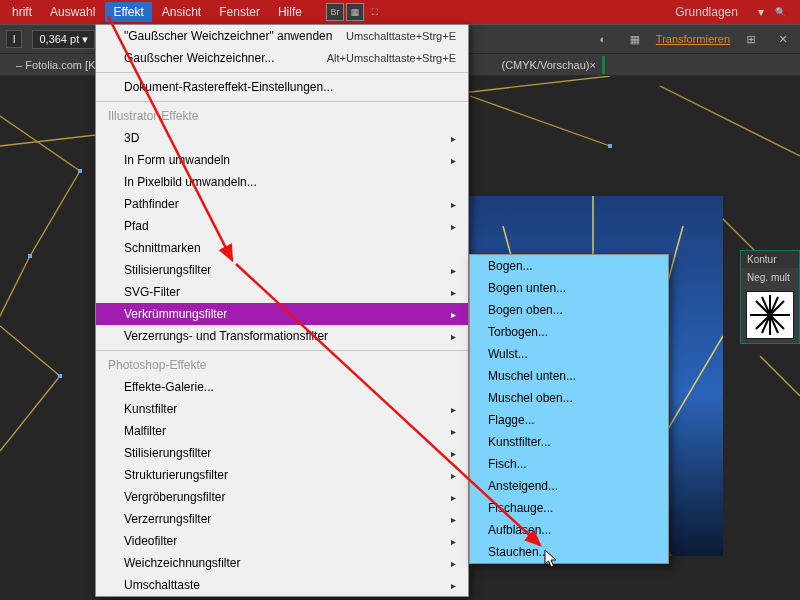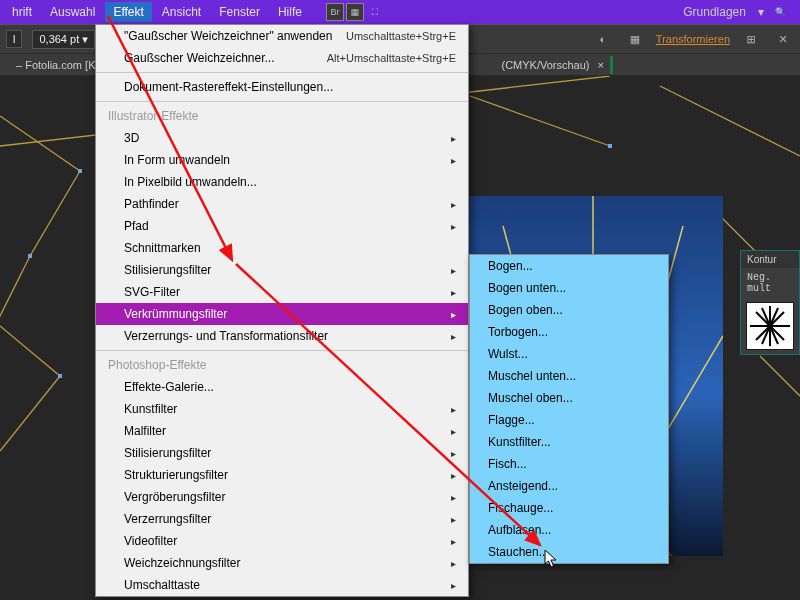--- a/index.html
+++ b/index.html
@@ -1,65 +1,65 @@
 <!DOCTYPE html>
 <html><head>
   <meta charset="utf-8">
   <style>
     * { margin: 0; padding: 0; box-sizing: border-box; user-select: none; }
     body { width: 800px; height: 600px; background: #1a1a1a; font-family: "Segoe UI", Tahoma, sans-serif; font-size: 12px; color: #ccc; overflow: hidden; position: relative; }
-    .topbar { height: 24px; background: #6d28d9; display: flex; align-items: center; padding: 0 4px; gap: 2px; }
+    .topbar { height: 24px; background: #b91c1c; display: flex; align-items: center; padding: 0 4px; gap: 2px; }
     .mi { padding: 3px 8px; color: #e0e0e0; cursor: default; }
     .mi.active { background: #2a6dc6; color: #fff; }
     .top-right { margin-left: auto; display: flex; align-items: center; gap: 8px; padding-right: 6px; }
     .icon-box { width: 18px; height: 18px; border: 1px solid #888; display: flex; align-items: center; justify-content: center; font-size: 9px; color: #bbb; background: #3a3a3a; }
     .options-bar { height: 30px; background: #3a3a3a; border-top: 1px solid #555; border-bottom: 1px solid #2a2a2a; display: flex; align-items: center; padding: 0 6px; gap: 10px; color: #ccc; font-size: 11px; }
     .field-box { background: #2a2a2a; border: 1px solid #555; padding: 2px 6px; color: #eee; min-width: 60px; }
     .opt-icon { width: 22px; height: 18px; display: flex; align-items: center; justify-content: center; color: #b0b0b0; }
     .transform-link { color: #d88a2d; text-decoration: underline; cursor: pointer; font-size: 11px; }
     .opts-right { margin-left: auto; display: flex; align-items: center; gap: 10px; }
     .title-strip { height: 22px; background: #3a3a3a; display: flex; align-items: center; padding-left: 6px; color: #ccc; font-size: 11px; border-bottom: 1px solid #2a2a2a; }
     .tab-left { padding: 3px 10px; }
-    .tab2 { margin-left: 386px; border-right: 3px solid #15803d; padding: 3px 6px 3px 10px; display: flex; align-items: center; gap: 8px; }
+    .tab2 { margin-left: 386px; border-right: 3px solid #15803d; padding: 3px 6px 3px 10px; display: flex; align-items: center; }
     .canvas { position: absolute; left: 0; top: 76px; right: 0; bottom: 0; background: #262626; }
     .art { position: absolute; left: 463px; top: 120px; width: 260px; height: 360px; background: linear-gradient(to bottom, #1b3d7a 0%, #2a64b8 55%, #0b1a33 100%); overflow: hidden; }
     .dropdown { position: absolute; top: 24px; left: 95px; width: 374px; background: #f0f0f0; border: 1px solid #8a8a8a; box-shadow: 3px 3px 8px rgba(0,0,0,.5); color: #000; }
     .dd-item { position: relative; padding: 4px 12px 4px 28px; font-size: 12px; white-space: nowrap; cursor: default; display: flex; align-items: center; }
     .dd-item.hl { background: #a21caf; color: #fff; }
     .dd-item .shortcut { margin-left: auto; font-size: 11px; color: #333; text-align: center; }
     .dd-item .arrow { margin-left: auto; color: #333; font-size: 10px; }
     .dd-item.hl .arrow { color: #fff; }
     .dd-sep { height: 1px; background: #c8c8c8; margin: 3px 0; }
     .dd-section { padding: 4px 12px 4px 12px; font-size: 12px; color: #9a9a9a; }
     .submenu { position: absolute; top: 254px; left: 469px; width: 200px; background: #7dd3fc; border: 1px solid #8a8a8a; box-shadow: 3px 3px 8px rgba(0,0,0,.5); color: #000; }
     .sm-item { padding: 4px 12px 4px 18px; font-size: 12px; cursor: default; }
     .sm-item.hov { background: #e8e8e8; }
     .right-panel { position: absolute; top: 250px; right: 0; width: 60px; background: #3c3c3c; border: 1px solid #0f766e; }
     .right-tab { background: #333; padding: 3px 6px; font-size: 10px; color: #ccc; }
-    .right-row { padding: 4px 6px; font-size: 10px; color: #ccc; font-family: Liberation Mono, monospace; }
+    .right-row { padding: 4px 6px; font-size: 10px; color: #ccc; }
     .brush-prev { background: #fff; width: 48px; height: 48px; margin: 4px auto; border: 1px solid #1a1a1a; display: flex; align-items: center; justify-content: center; }
     .cursor-arrow { position: absolute; left: 544px; top: 549px; width: 14px; height: 20px; pointer-events: none; z-index: 99; }
     .red-anno { position: absolute; pointer-events: none; z-index: 90; }
   </style>
 </head>
 <body>
 
 <div class="topbar">
   <span class="mi">hrift</span>
   <span class="mi">Auswahl</span>
   <span class="mi active">Effekt</span>
   <span class="mi">Ansicht</span>
   <span class="mi">Fenster</span>
   <span class="mi">Hilfe</span>
   <span style="width:12px"></span>
   <span class="icon-box">Br</span>
   <span class="icon-box">▦</span>
   <span class="icon-box" style="border:none;background:none">⛶</span>
   <span class="top-right">
-    <span style="display:flex;align-items:flex-start;gap:12px;">
+    <span style="display:flex;align-items:flex-start;gap:20px;">
       <span>Grundlagen</span>
       <span>▾</span>
     </span>
     <span class="icon-box" style="border:none;background:none">🔍</span>
   </span>
 </div>
 
 <div class="options-bar">
   <span class="field-box" style="min-width:12px">l</span>
   <span class="field-box">

